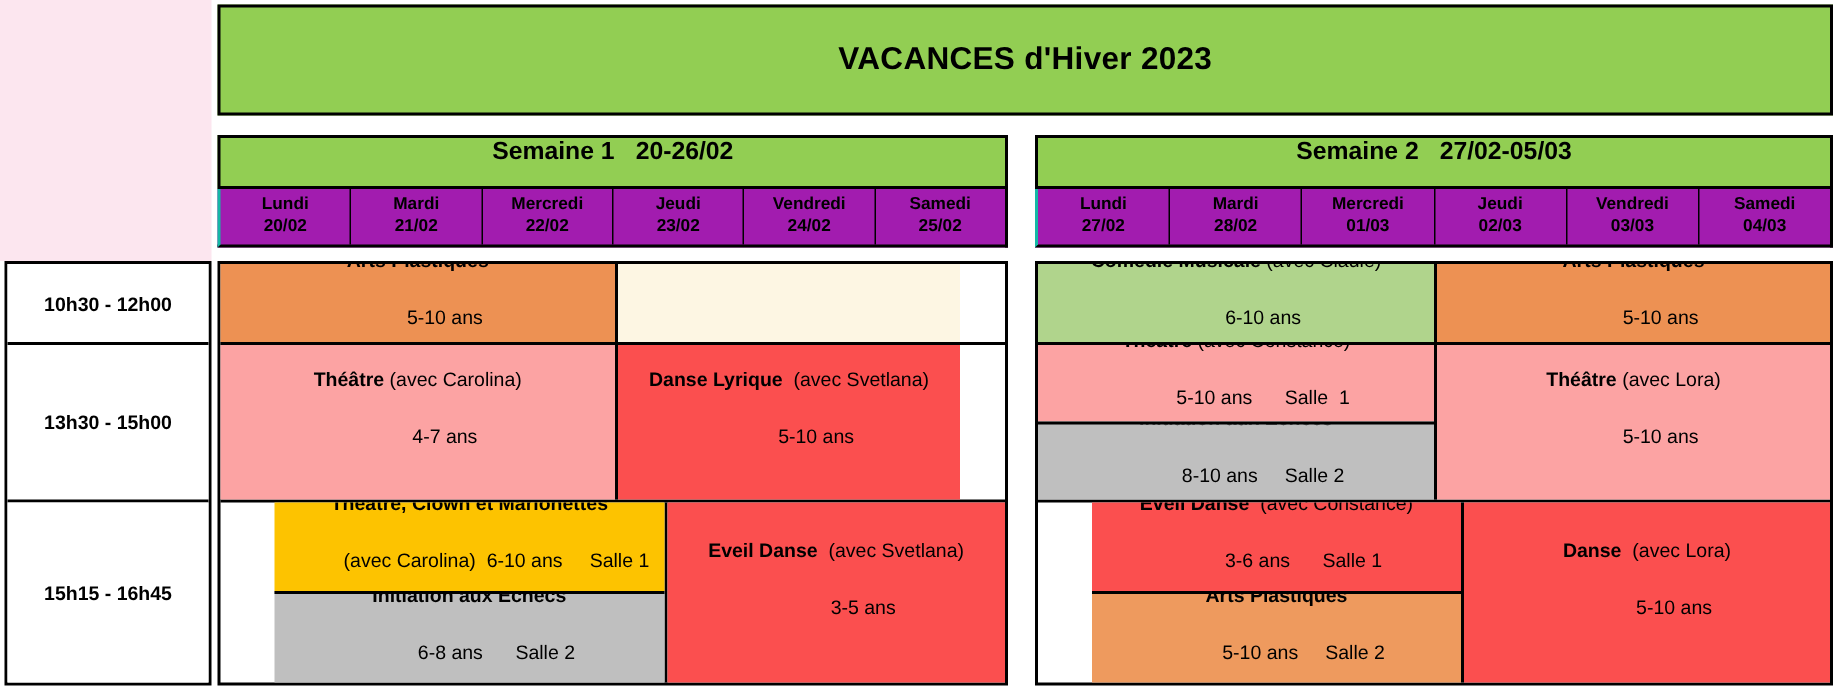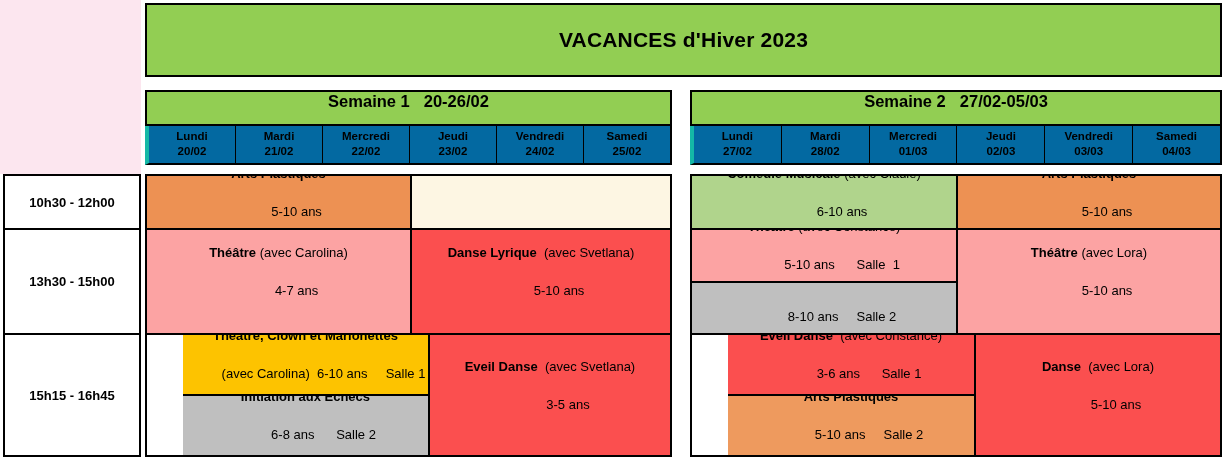--- a/index.html
+++ b/index.html
@@ -55,25 +55,25 @@
     justify-content: center;
     font-weight: bold;
     font-size: 16.5px;
     color: #000;
   }
   .week-banner .wk-name { margin-right: 14px; }
 
   
   .day-row {
     display: flex;
-    border-left: 4px solid #14b8a6;
+    border-left: 2px solid #14b8a6;
     border-right: 2px solid #000;
     border-bottom: 2px solid #000;
     box-sizing: border-box;
-    background: #0369a1;
+    background: #a21caf;
   }
   .day-cell {
     flex: 1 1 0;
     border-right: 1px solid #000;
     box-sizing: border-box;
     text-align: center;
     padding: 3px 0 4px 0;
     font-weight: bold;
     font-size: 11.5px;
     line-height: 15px;
@@ -131,21 +131,21 @@
   .grid-col {
     box-sizing: border-box;
     border-right: 2px solid #000;
     display: flex;
     flex-direction: column;
   }
   .grid-col:last-child { border-right: none; }
 
   
   .c-left-1 { width: 265px; }    
-  .c-right-1 { width: 258px; }   
+  .c-right-1 { width: 228px; }   
   .c-left-2 { width: 266px; }    
   .c-right-2 { width: 262px; }   
 
   .act {
     flex: 1 1 0;
     display: flex;
     flex-direction: column;
     align-items: center;
     justify-content: center;
     text-align: left;

